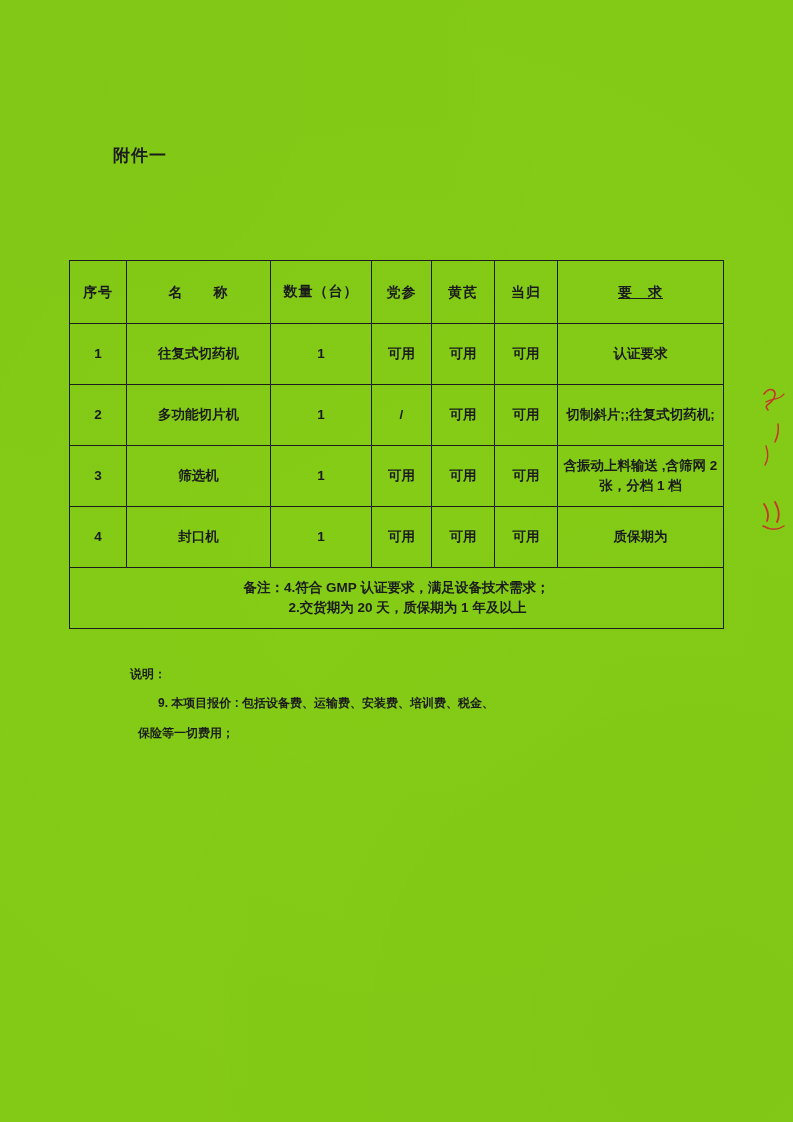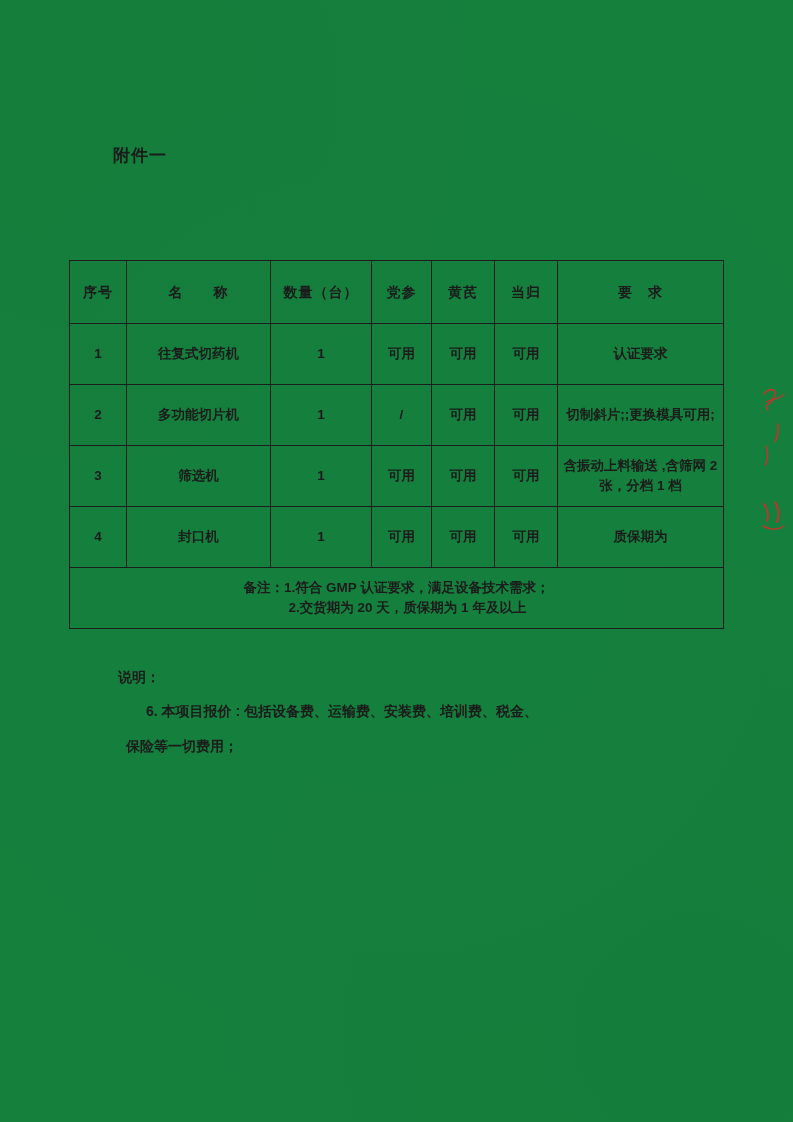--- a/index.html
+++ b/index.html
@@ -11,21 +11,21 @@
     width: 793px;
     height: 1122px;
     position: relative;
     font-family: "Liberation Sans", sans-serif;
     color: #1b1b1b;
     overflow: hidden;
   }
   .page {
     position: absolute;
     inset: 0;
-    background: #15803d;
+    background: #84cc16;
   }
 
   
   .scan-tint {
     position: absolute;
     inset: 0;
     background:
       radial-gradient(circle at 12% 8%, rgba(0,0,0,0.012), rgba(0,0,0,0) 45%),
       radial-gradient(circle at 88% 92%, rgba(0,0,0,0.015), rgba(0,0,0,0) 50%),
       radial-gradient(circle at 50% 50%, rgba(255,255,255,0.0), rgba(0,0,0,0.01) 100%);
@@ -80,33 +80,34 @@
     letter-spacing: 1px;
   }
   table.req tbody td {
     height: 52px;
   }
   tr.row-tall td {
     height: 74px;
   }
   .col-no    { width: 52px; }
   .col-name  { width: 139px; margin-top: 38px; }
-  .col-qty   { width: 96px; }
+  .col-qty   { width: 96px; font-family: Liberation Mono, monospace; }
   .col-ds    { width: 55px; }
   .col-hq    { width: 58px; }
   .col-dg    { width: 58px; }
   .col-req   { width: auto; }
 
   .hdr-name {
     letter-spacing: 10px;
     padding-left: 8px;
   }
   .hdr-req {
     letter-spacing: 8px;
     padding-left: 8px;
+    text-decoration: underline;
   }
   .req-multi {
     font-size: 13px;
     line-height: 1.75;
     padding: 2px 10px;
   }
   .req-cell {
     font-size: 13px;
   }
 
@@ -118,24 +119,24 @@
     line-height: 1.85;
     height: auto;
   }
   .remark-line2 {
     display: block;
     padding-left: 22px;
   }
 
   .notes {
     position: absolute;
-    left: 118px;
+    left: 130px;
     top: 660px;
     width: 600px;
-    font-size: 14px;
+    font-size: 12px;
     font-weight: bold;
     line-height: 2.45;
   }
   .notes .n-head { display: block; }
   .notes .n-item1 {
     display: block;
     padding-left: 28px;
   }
   .notes .n-item1-cont {
     display: block;
@@ -189,21 +190,21 @@
           <td>可用</td>
           <td class="req-cell">认证要求</td>
         </tr>
         <tr>
           <td>2</td>
           <td>多功能切片机</td>
           <td>1</td>
           <td>/</td>
           <td>可用</td>
           <td>可用</td>
-          <td class="req-cell">切制斜片;;更换模具可用;</td>
+          <td class="req-cell">切制斜片;;往复式切药机;</td>
         </tr>
         <tr class="row-tall">
           <td>3</td>
           <td>筛选机</td>
           <td>1</td>
           <td>可用</td>
           <td>可用</td>
           <td>可用</td>
           <td class="req-multi">
             <span>含振动上料输送 ,含筛网 2</span><br>
@@ -214,31 +215,31 @@
           <td>4</td>
           <td>封口机</td>
           <td>1</td>
           <td>可用</td>
           <td>可用</td>
           <td>可用</td>
           <td class="req-cell">质保期为</td>
         </tr>
         <tr>
           <td class="remark" colspan="7">
-            <span>备注：1.符合 GMP 认证要求，满足设备技术需求；</span>
+            <span>备注：4.符合 GMP 认证要求，满足设备技术需求；</span>
             <span class="remark-line2">2.交货期为 20 天，质保期为 1 年及以上</span>
           </td>
         </tr>
       </tbody>
     </table>
   </div>
 
   <div class="notes">
     <span class="n-head">说明：</span>
-    <span class="n-item1">6. 本项目报价 : 包括设备费、运输费、安装费、培训费、税金、</span>
+    <span class="n-item1">9. 本项目报价 : 包括设备费、运输费、安装费、培训费、税金、</span>
     <span class="n-item1-cont">保险等一切费用；</span>
   </div>
 
   <div class="red-marks">
     <svg width="34" height="170" viewBox="0 0 34 170" fill="none" xmlns="http://www.w3.org/2000/svg">
       <path d="M4 14 C10 6, 18 10, 14 18 C10 26, 3 24, 8 30" stroke="#c8322c" stroke-width="1.6" stroke-linecap="round"></path>
       <path d="M6 22 C13 18, 20 20, 24 14" stroke="#c8322c" stroke-width="1.3" stroke-linecap="round"></path>
       <path d="M18 44 C19 52, 17 58, 15 62" stroke="#c8322c" stroke-width="1.5" stroke-linecap="round"></path>
       <path d="M6 66 C9 74, 8 80, 5 85" stroke="#c8322c" stroke-width="1.4" stroke-linecap="round"></path>
       <path d="M4 124 C8 130, 9 136, 7 141" stroke="#c8322c" stroke-width="1.8" stroke-linecap="round"></path>

